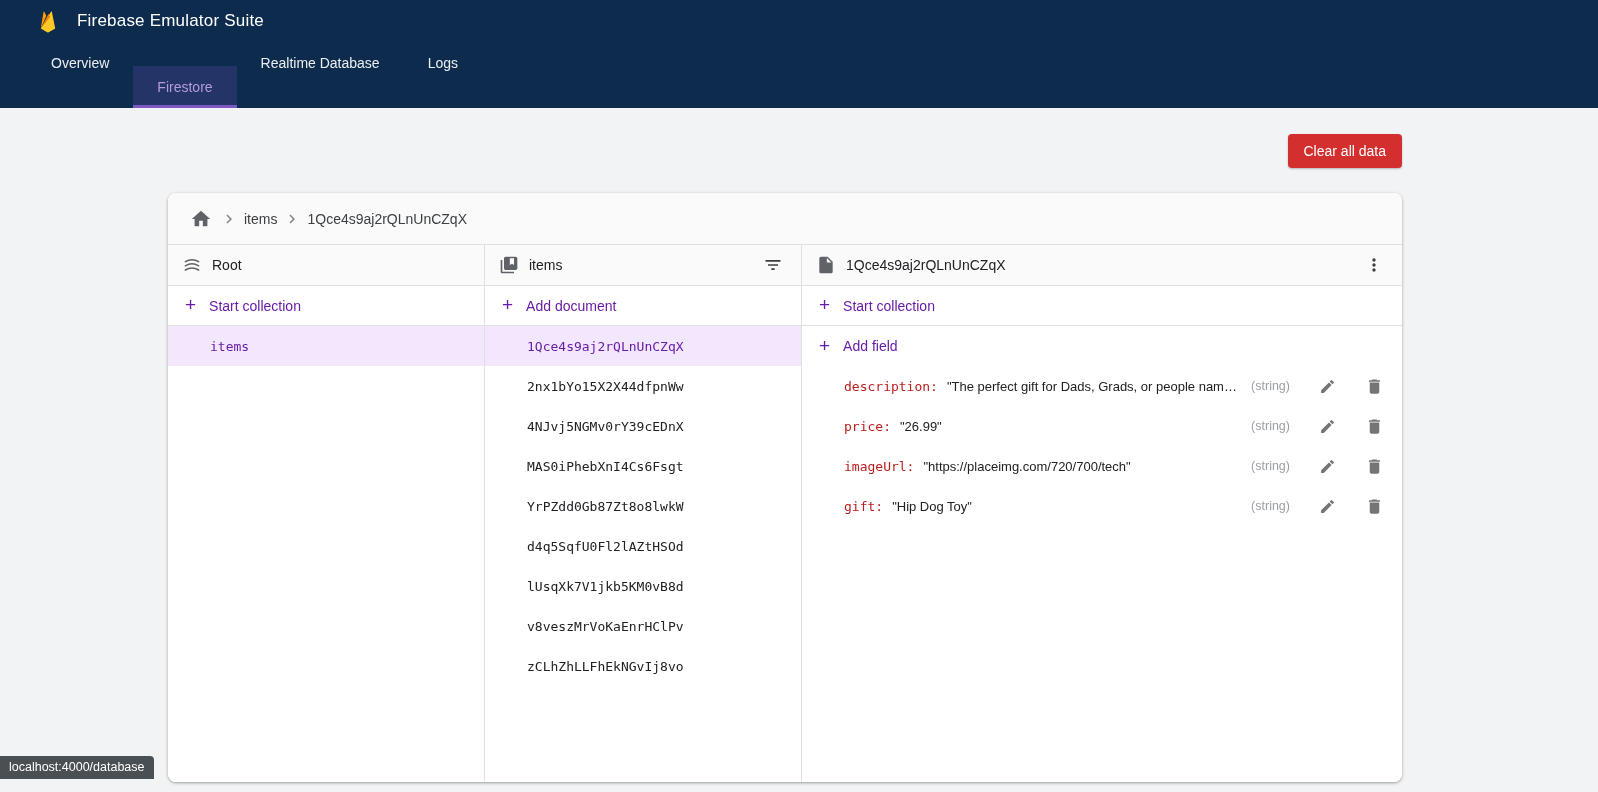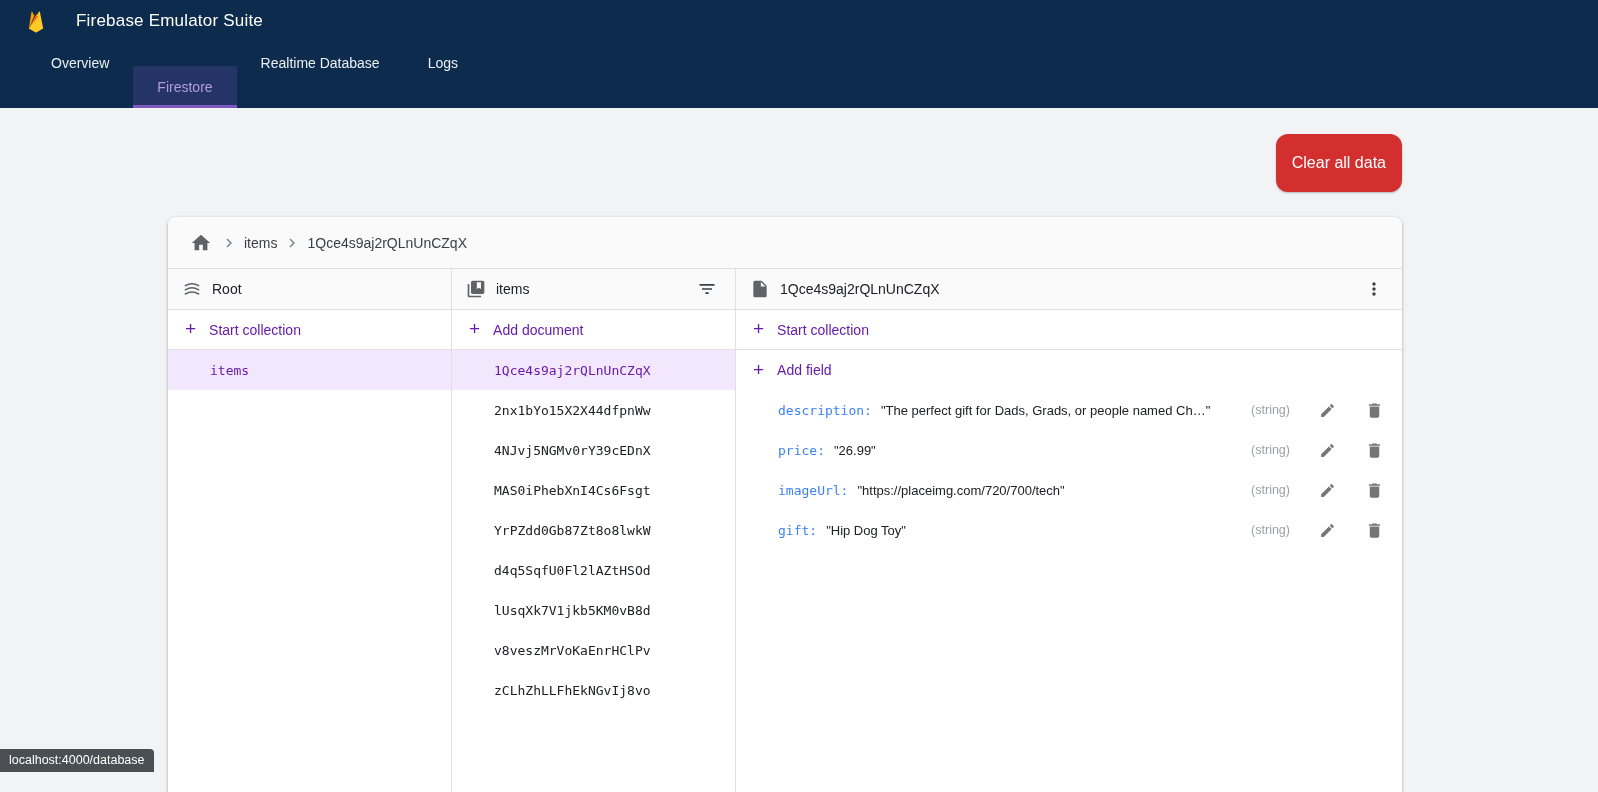--- a/index.html
+++ b/index.html
@@ -6,78 +6,78 @@
   html,body { margin:0; padding:0; }
   body {
     width:1598px; height:792px; overflow:hidden; position:relative;
     background:#f1f3f4;
     font-family:"Liberation Sans", sans-serif;
   }
   .mono { font-family:"DejaVu Sans Mono", monospace; }
 
   
   .topbar { background:var(--header-navy,#0c2b4d); }
-  .topbar-row1 { height:42px; display:flex; align-items:center; gap:28px; padding:0 24px;text-align:center; }
+  .topbar-row1 { height:42px; display:flex; align-items:center; gap:17px; padding:0 36px;text-align:center; }
   .app-title { color:#ffffff; font-size:17px; font-weight:500; letter-spacing:.2px; }
   .tabs { display:flex; padding:0 27px; }
   .tab { height:42px; display:flex; align-items:center; padding:0 24px; color:#eceff1; font-size:14px; cursor:pointer; position:relative; white-space:nowrap; }
   .tab.active { color:#b39ddb; background:rgba(126,87,194,.22);margin-top:24px; }
   .tab.active::after { content:""; position:absolute; left:0; right:0; bottom:0; height:3px; background:var(--accent-underline,#7e57c2); }
 
   
   .page { padding:26px 196px 0 168px; }
   .actions-bar { display:flex; justify-content:flex-end; }
   .btn-danger {
-    background:var(--danger-red,#d32f2f); color:#fff; border:none; border-radius:12px;
-    font-family:inherit; font-size:16px; font-weight:500; padding:20px 16px; cursor:pointer;
+    background:var(--danger-red,#d32f2f); color:#fff; border:none; border-radius:4px;
+    font-family:inherit; font-size:14px; font-weight:500; padding:9px 16px; cursor:pointer;
     box-shadow:0 1px 2px rgba(0,0,0,.25);
   }
 
   .card {
     margin-top:25px; background:#fff; border-radius:8px; height:589px;
     box-shadow:0 1px 2px rgba(60,64,67,.3), 0 1px 3px 1px rgba(60,64,67,.15);
     display:flex; flex-direction:column; overflow:hidden;
   }
 
   
   .breadcrumb { height:52px; flex:none; display:flex; align-items:center; padding:0 16px; gap:2px; border-bottom:1px solid #e0e0e0; background:#fafafa; }
   .home-btn { background:none; border:none; padding:4px 6px; cursor:pointer; display:flex; align-items:center; }
   .crumbs { display:flex; align-items:center; gap:2px; }
   .crumb { display:flex; align-items:center; gap:2px; cursor:pointer; }
   .chev { display:flex; align-items:center; }
   .crumb-label { font-size:14px; color:#3c4043; padding:0 4px; }
 
   
   .panels { flex:1; display:flex; min-height:0; }
   .panel { display:flex; flex-direction:column; min-width:0; background:#fff; }
-  .panel-root, .panel-coll { width:284px; flex:none; border-right:1px solid #e0e0e0; }
+  .panel-root, .panel-coll { width:317px; flex:none; border-right:1px solid #e0e0e0; }
   .panel-doc { flex:1; }
 
   .panel-header { height:41px; flex:none; display:flex; align-items:center; gap:10px; padding:0 14px; border-bottom:1px solid #e0e0e0; background:#fafafa; }
   .panel-title { font-size:14px; color:#202124; white-space:nowrap; overflow:hidden; text-overflow:ellipsis; }
   .ml-auto { margin-left:auto; }
   .icon-btn { background:none; border:none; padding:4px; cursor:pointer; display:flex; align-items:center; }
 
   .action-row { height:40px; flex:none; display:flex; align-items:center; gap:13px; padding:0 17px; color:var(--accent-purple,#681da8); font-size:14px; cursor:pointer; border-bottom:1px solid #e0e0e0; background:#fff; white-space:nowrap; }
   .action-row.no-border { border-bottom:none; }
   .plus { font-size:19px; line-height:1; margin-top:-2px; font-weight:400; }
 
   .list { flex:1; overflow:hidden; }
   .row { height:40px; display:flex; align-items:center; padding:0 16px 0 42px; font-family:"DejaVu Sans Mono", monospace; font-size:13px; color:#202124; cursor:pointer; white-space:nowrap; }
   .row.selected { background:var(--selected-row-bg,#f2e7fd); color:var(--accent-purple,#681da8); }
 
   .fields { flex:1; overflow:hidden; }
   .field-row { height:40px; display:flex; align-items:center; padding:0 14px 0 42px; gap:9px; }
-  .field-key { font-family:"DejaVu Sans Mono", monospace; font-size:13px; color:#3b82f6; flex:none; }
+  .field-key { font-family:"DejaVu Sans Mono", monospace; font-size:13px; color:#b91c1c; flex:none; }
   .field-value { font-size:13px; color:#202124; white-space:nowrap; overflow:hidden; text-overflow:ellipsis; max-width:430px; }
   .field-type { margin-left:auto; flex:none; font-size:12.5px; color:#9aa0a6; padding-right:4px; }
   .field-row .icon-btn { margin-left:12px; }
 
   
-  .status-bubble { position:absolute; left:0; bottom:20px; background:#4a4f54; color:#fff; font-size:12.5px; padding:4px 9px 5px; border-top-right-radius:4px; }
+  .status-bubble { position:absolute; left:0; bottom:13px; background:#4a4f54; color:#fff; font-size:12.5px; padding:4px 9px 5px; border-top-right-radius:4px; }
 </style>
 </head>
 <body>
 
 <header class="topbar">
   <div class="topbar-row1">
     <span style="display:flex;">
       <svg width="24" height="24" viewBox="0 0 24 24">
         <path fill="#FFCA28" d="M4.8 19.6 15.1 2.6c.2-.33.7-.25.78.13L19.2 19.6l-6.5 3.6c-.47.26-1.03.26-1.5 0l-6.4-3.6z"></path>
         <path fill="#FFA000" d="M4.8 19.6 7.5 2.9c.06-.37.56-.44.72-.1l2.1 3.9z"></path>

